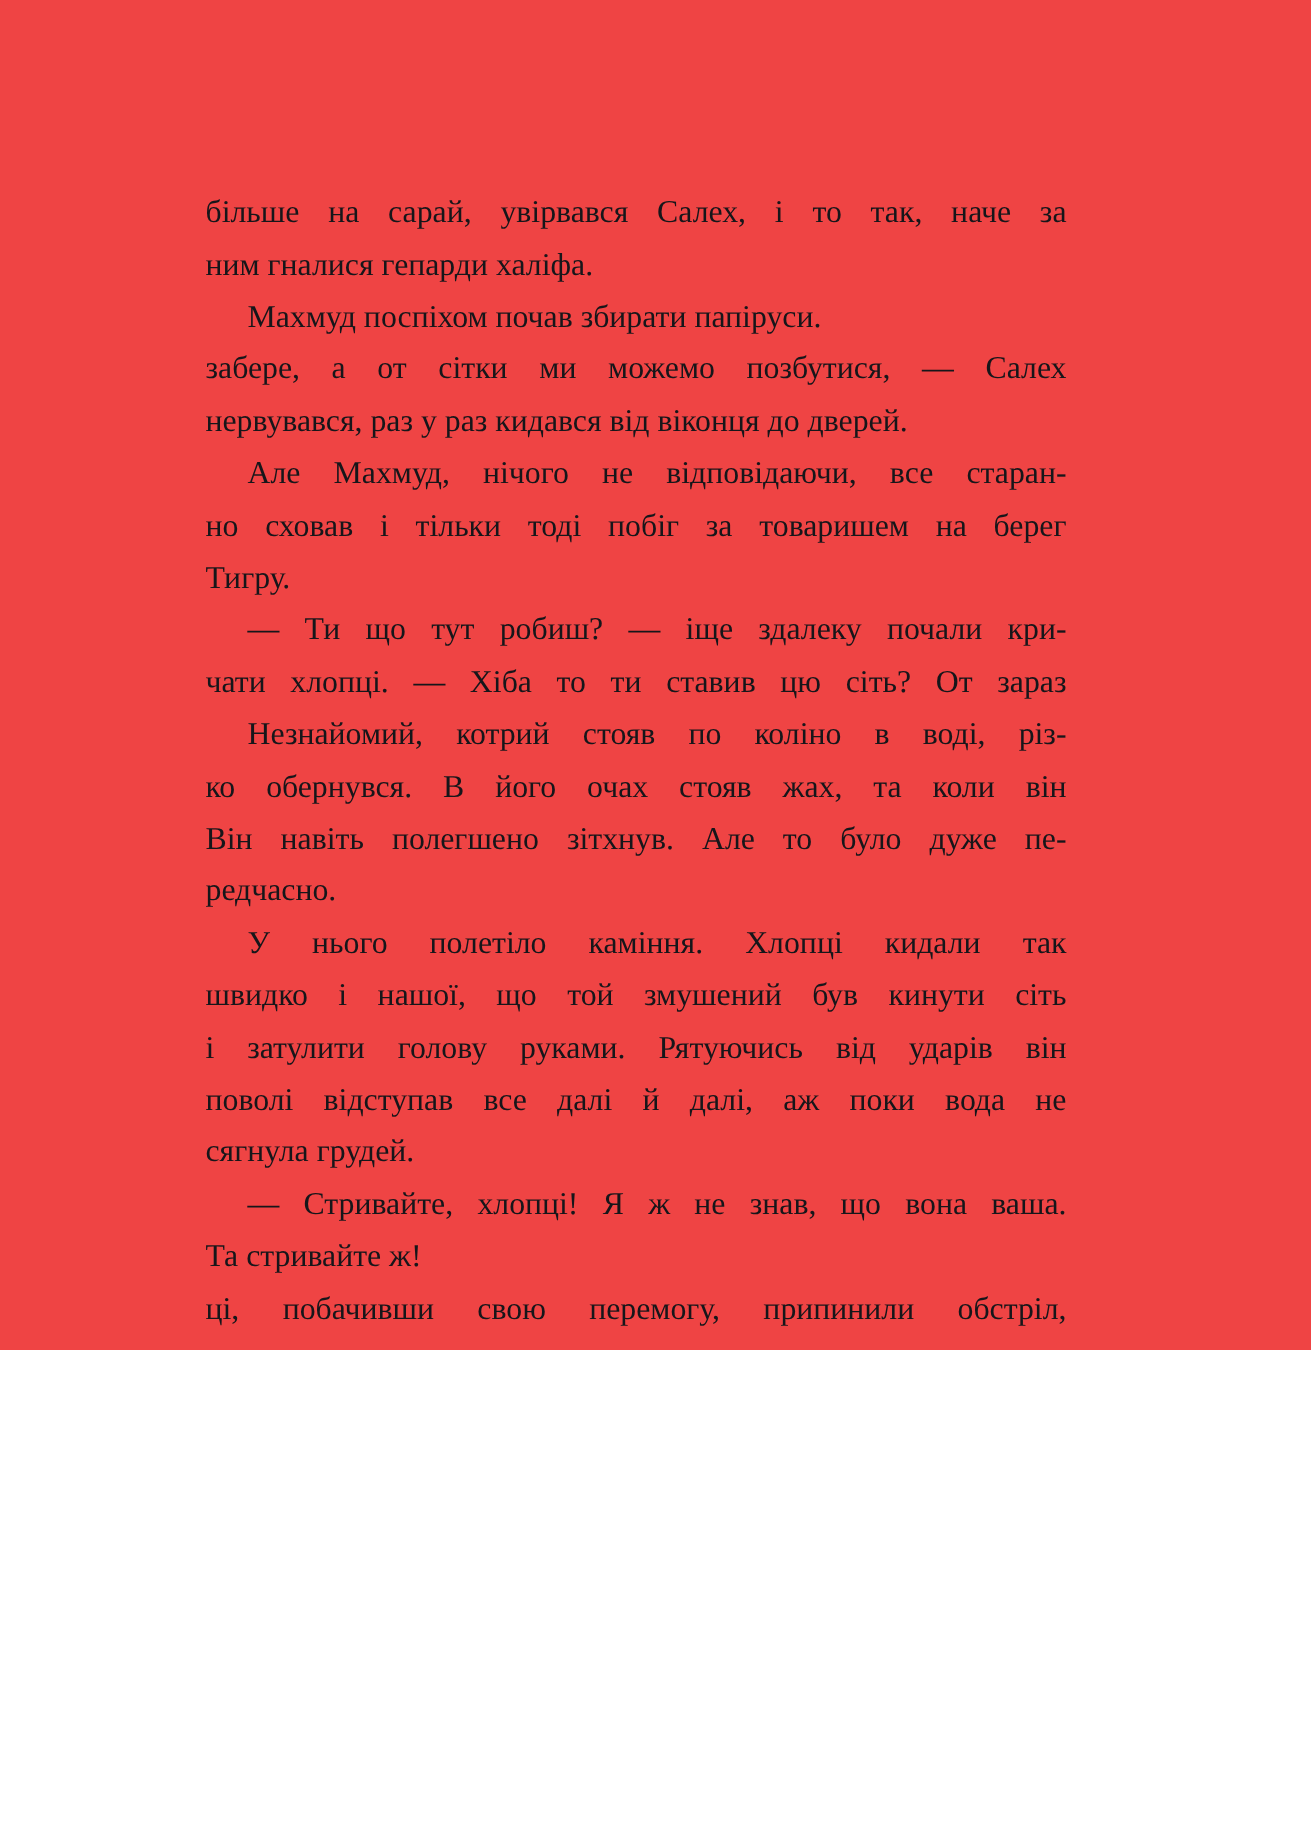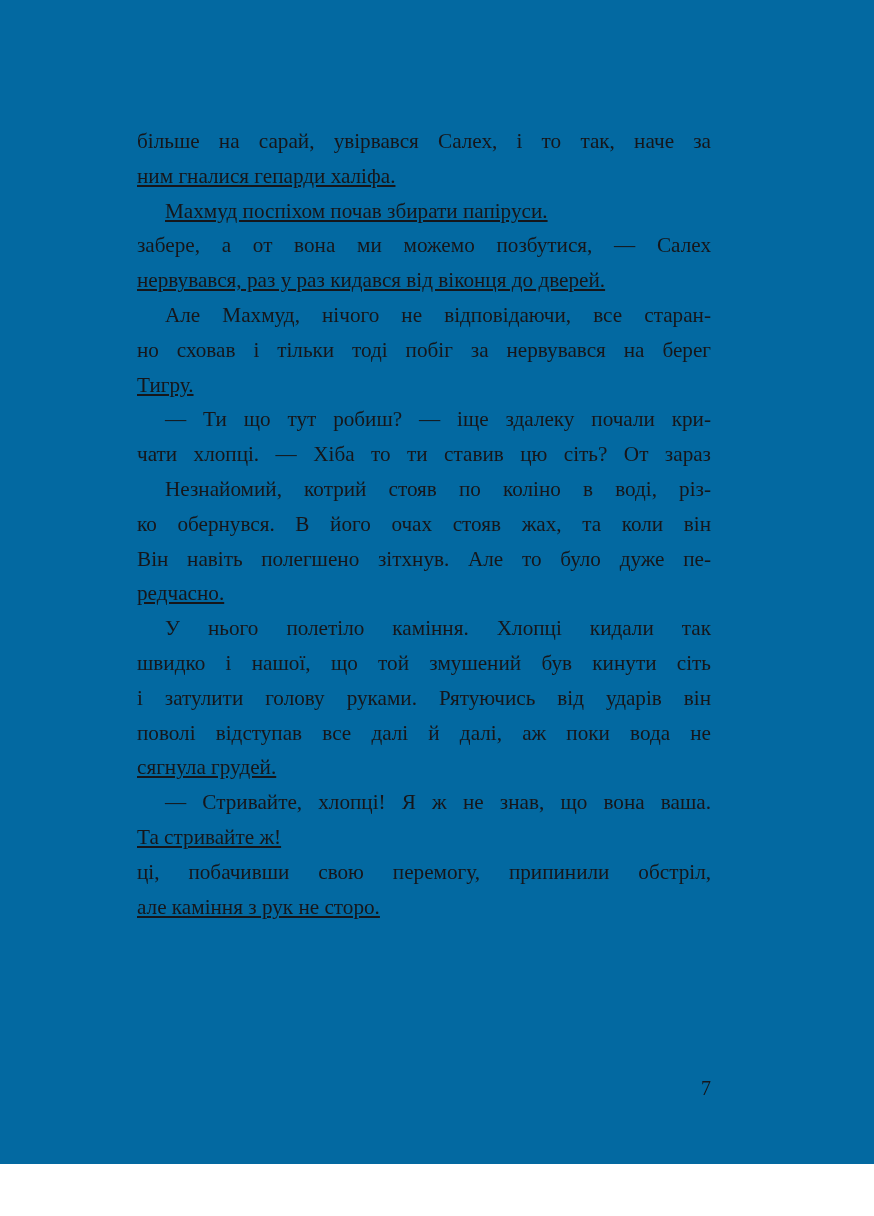--- a/index.html
+++ b/index.html
@@ -5,22 +5,22 @@
 <style>
   html, body {
     margin: 0;
     padding: 0;
     background: #ffffff;
   }
 
   .page {
     position: relative;
     width: 874px;
-    height: 1164px;
-    background: #0369a1;
+    height: 900px;
+    background: #ef4444;
     overflow: hidden;
     box-sizing: border-box;
   }
 
   .text-block {
     position: absolute;
     left: 137px;
     top: 124px;
     width: 574px;
     font-family: "Liberation Serif", "DejaVu Serif", serif;
@@ -47,21 +47,20 @@
     white-space: normal;
     text-align: justify;
     text-align-last: justify;
   }
 
   
   .line.last {
     white-space: pre;
     text-align: left;
     text-align-last: left;
-    text-decoration: underline;
   }
 
   .indent {
     display: inline-block;
     width: 28px;
   }
 
   .page-number {
     position: absolute;
     left: 0;
@@ -80,26 +79,26 @@
 
   <div class="text-block">
       <p class="para">
         <span class="line just">більше на сарай, увірвався Салех, і то так, наче за</span>
         <span class="line last">ним гналися гепарди халіфа.</span>
       </p>
       <p class="para">
         <span class="line last"><span class="indent"></span>Махмуд поспіхом почав збирати папіруси.</span>
       </p>
       <p class="para">
-        <span class="line just">забере, а от вона ми можемо позбутися, — Салех</span>
+        <span class="line just">забере, а от сітки ми можемо позбутися, — Салех</span>
         <span class="line last">нервувався, раз у раз кидався від віконця до дверей.</span>
       </p>
       <p class="para">
         <span class="line just"><span class="indent"></span>Але Махмуд, нічого не відповідаючи, все старан-</span>
-        <span class="line just">но сховав і тільки тоді побіг за нервувався на берег</span>
+        <span class="line just">но сховав і тільки тоді побіг за товаришем на берег</span>
         <span class="line last">Тигру.</span>
       </p>
       <p class="para">
         <span class="line just"><span class="indent"></span>— Ти що тут робиш? — іще здалеку почали кри-</span>
         <span class="line just">чати хлопці. — Хіба то ти ставив цю сіть? От зараз</span>
       </p>
       <p class="para">
         <span class="line just"><span class="indent"></span>Незнайомий, котрий стояв по коліно в воді, різ-</span>
         <span class="line just">ко обернувся. В його очах стояв жах, та коли він</span>
         <span class="line just">Він навіть полегшено зітхнув. Але то було дуже пе-</span>

